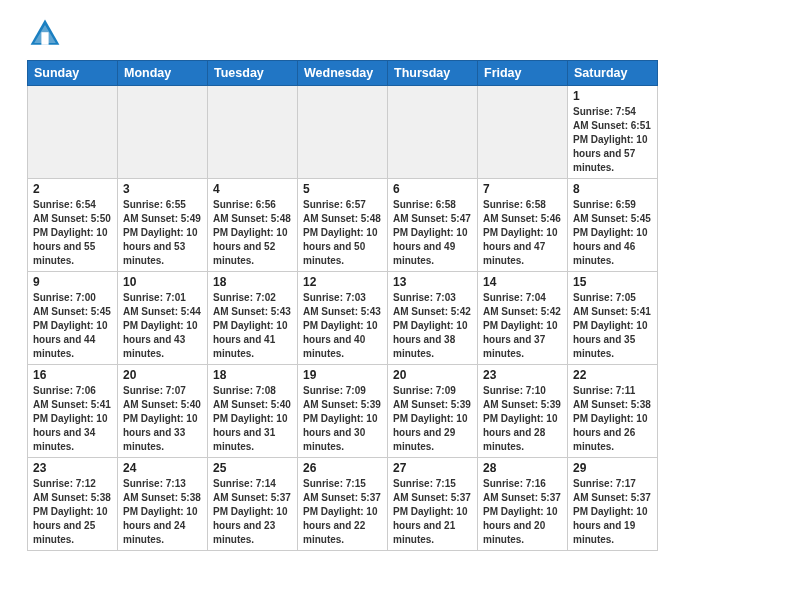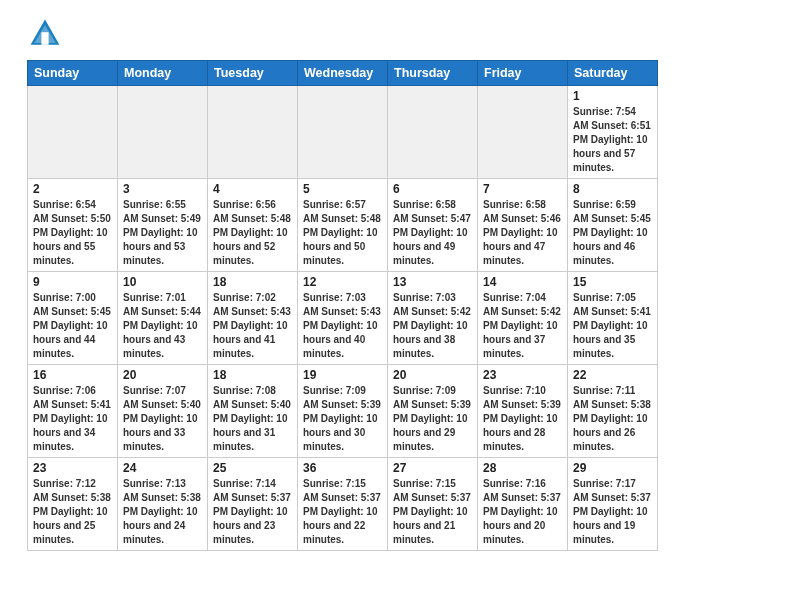--- a/index.html
+++ b/index.html
@@ -294,21 +294,21 @@
 Sunset: 5:38 PM
 Daylight: 10 hours and 24 minutes.</div>
           </td>
           <td>
             <span class="day-number">25</span>
             <div class="day-info">Sunrise: 7:14 AM
 Sunset: 5:37 PM
 Daylight: 10 hours and 23 minutes.</div>
           </td>
           <td>
-            <span class="day-number">36</span>
+            <span class="day-number">26</span>
             <div class="day-info">Sunrise: 7:15 AM
 Sunset: 5:37 PM
 Daylight: 10 hours and 22 minutes.</div>
           </td>
           <td>
             <span class="day-number">27</span>
             <div class="day-info">Sunrise: 7:15 AM
 Sunset: 5:37 PM
 Daylight: 10 hours and 21 minutes.</div>
           </td>

